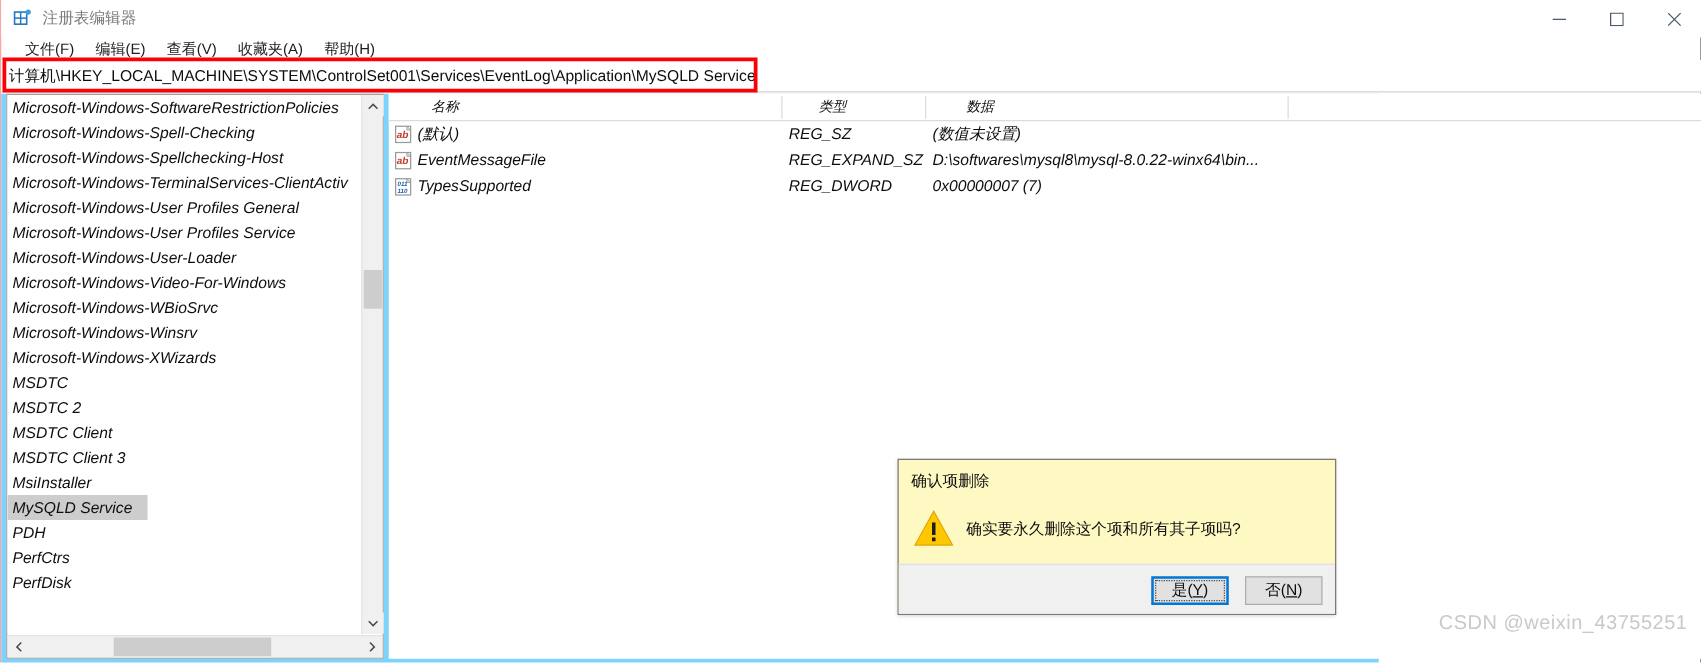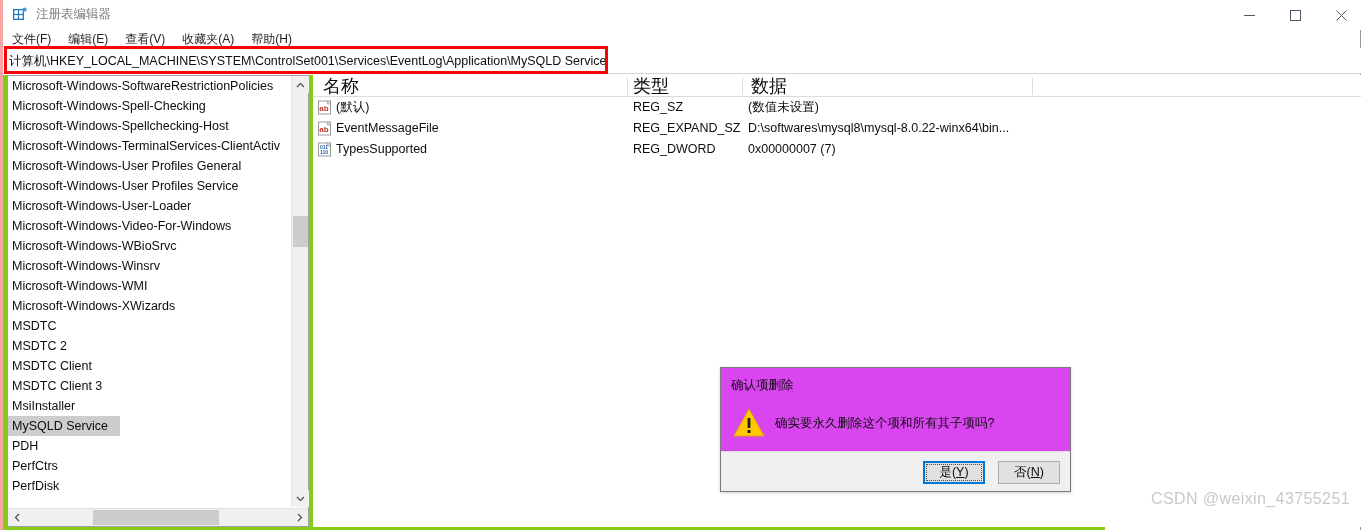--- a/index.html
+++ b/index.html
@@ -13,21 +13,21 @@
     overflow: hidden;
     font-family: "Liberation Sans", "DejaVu Sans", sans-serif;
     -webkit-font-smoothing: antialiased;
   }
   .app-window {
     position: absolute;
     left: 0; top: 0;
     width: 1361px;
     height: 530px;
     background: #ffffff;
-    border-left: 3px solid #fca5a5;
+    border-left: 1px solid #fca5a5;
     border-right: 1px solid #9b9b9b;
     box-sizing: border-box;
   }
 
   
   .titlebar {
     position: absolute;
     left: 0; top: 0;
     width: 1361px;
     height: 30px;
@@ -64,21 +64,21 @@
   .win-btn svg { display: block; }
 
   
   .menubar {
     position: absolute;
     left: 0; top: 30px;
     width: 1361px;
     height: 18px;
     display: flex;
     align-items: center;
-    padding-left: 9px;
+    padding-left: 19px;
     box-sizing: border-box;
   }
   .menu-item {
     font-size: 12px;
     color: #1d1d1d;
     padding: 0 9px 0 0;
     margin-right: 8px;
     line-height: 16px;
     white-space: nowrap;
   }
@@ -111,21 +111,22 @@
     pointer-events: none;
     z-index: 40;
   }
 
   
   .content {
     position: absolute;
     left: 0; top: 75px;
     width: 1102px;
     height: 455px;
-    background: #84cc16;
+    background: #7dd3fc;
+    font-style: italic;
   }
 
   
   .tree-pane {
     position: absolute;
     left: 4px; top: 0px;
     width: 302px;
     height: 452px;
     background: #ffffff;
     border: 1px solid #a0a0a0;
@@ -225,24 +226,25 @@
     left: 0; top: 0;
     width: 1050px;
     height: 22px;
     background: #ffffff;
     border-bottom: 1px solid #dcdcdc;
     box-sizing: border-box;
   }
   .vh-cell {
     position: absolute;
     top: 3px;
-    font-size: 18px;
-    color: #0d0d0d;
-    line-height: 17px;
-    white-space: nowrap;
+    font-size: 11px;
+    color: #0d0d0d;
+    line-height: 17px;
+    white-space: nowrap;
+    margin-left: 24px;
   }
   .vh-div {
     position: absolute;
     top: 2px;
     width: 1px;
     height: 18px;
     background: #dcdcdc;
   }
   .value-rows {
     position: absolute;
@@ -282,21 +284,21 @@
     line-height: 17px;
     white-space: nowrap;
   }
 
   
   .dialog {
     position: absolute;
     left: 717px; top: 367px;
     width: 351px;
     height: 125px;
-    background: #d946ef;
+    background: #fef9c3;
     border: 1px solid #7a7a7a;
     box-sizing: border-box;
     z-index: 60;
     box-shadow: 0 1px 3px rgba(0,0,0,0.18);
   }
   .dlg-title {
     position: absolute;
     left: 10px; top: 9px;
     font-size: 12.5px;
     color: #0d0d0d;
@@ -428,21 +430,20 @@
         <div class="tree-item-wrap"><span class="tree-item">Microsoft-Windows-SoftwareRestrictionPolicies</span></div>
         <div class="tree-item-wrap"><span class="tree-item">Microsoft-Windows-Spell-Checking</span></div>
         <div class="tree-item-wrap"><span class="tree-item">Microsoft-Windows-Spellchecking-Host</span></div>
         <div class="tree-item-wrap"><span class="tree-item">Microsoft-Windows-TerminalServices-ClientActiv</span></div>
         <div class="tree-item-wrap"><span class="tree-item">Microsoft-Windows-User Profiles General</span></div>
         <div class="tree-item-wrap"><span class="tree-item">Microsoft-Windows-User Profiles Service</span></div>
         <div class="tree-item-wrap"><span class="tree-item">Microsoft-Windows-User-Loader</span></div>
         <div class="tree-item-wrap"><span class="tree-item">Microsoft-Windows-Video-For-Windows</span></div>
         <div class="tree-item-wrap"><span class="tree-item">Microsoft-Windows-WBioSrvc</span></div>
         <div class="tree-item-wrap"><span class="tree-item">Microsoft-Windows-Winsrv</span></div>
-        <div class="tree-item-wrap"><span class="tree-item">Microsoft-Windows-WMI</span></div>
         <div class="tree-item-wrap"><span class="tree-item">Microsoft-Windows-XWizards</span></div>
         <div class="tree-item-wrap"><span class="tree-item">MSDTC</span></div>
         <div class="tree-item-wrap"><span class="tree-item">MSDTC 2</span></div>
         <div class="tree-item-wrap"><span class="tree-item">MSDTC Client</span></div>
         <div class="tree-item-wrap"><span class="tree-item">MSDTC Client 3</span></div>
         <div class="tree-item-wrap"><span class="tree-item">MsiInstaller</span></div>
         <div class="tree-item-wrap"><span class="tree-item selected">MySQLD Service</span></div>
         <div class="tree-item-wrap"><span class="tree-item">PDH</span></div>
         <div class="tree-item-wrap"><span class="tree-item">PerfCtrs</span></div>
         <div class="tree-item-wrap"><span class="tree-item">PerfDisk</span></div>

